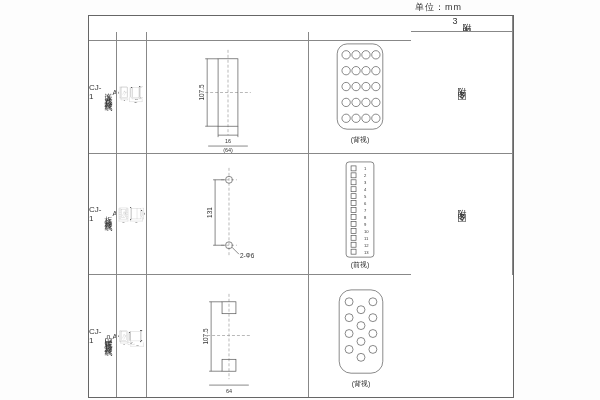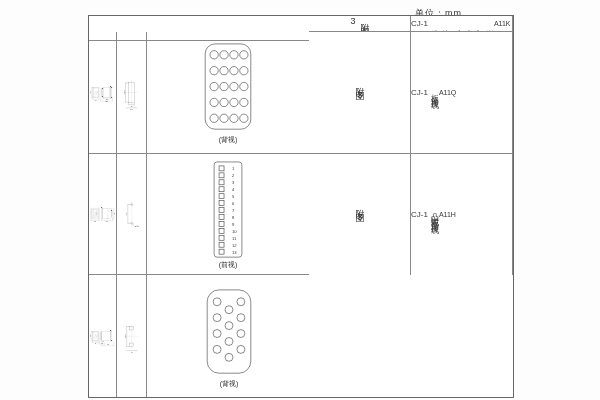--- a/index.html
+++ b/index.html
@@ -1,18 +1,18 @@
 <!DOCTYPE html>
 <html><head>
 <meta charset="utf-8">
 <style>
   html,body{margin:0;padding:0;}
   body{width:600px;height:400px;background:#fdfdfd;position:relative;
        font-family:"Liberation Sans",sans-serif;color:#333;}
-  .unit{position:absolute;left:415px;top:1px;font-size:9px;letter-spacing:1px;margin-top:6px;}
+  .unit{position:absolute;left:415px;top:1px;font-size:9px;letter-spacing:1px;}
   .tbl{position:absolute;left:88px;top:15px;width:424px;height:381px;
        border:1px solid #666;background:#fff;display:grid;
        grid-template-columns:28px 30px 162px 102px 102px;
        grid-template-rows:16px 1fr 1fr 1fr;}
   .c{border-right:1px solid #888;border-bottom:1px solid #888;
      display:flex;align-items:center;justify-content:center;overflow:hidden;position:relative;}
   .lc{border-right:none;} .lr{border-bottom:none;}
   .hd{font-size:8px;letter-spacing:1px;white-space:nowrap;margin-top:24px;}
   .hds{font-size:7px;letter-spacing:0;}
   .fig{writing-mode:vertical-rl;text-orientation:upright;font-size:9px;letter-spacing:5px;}
@@ -31,20 +31,21 @@
 </head>
 <body>
 
 <div class="unit">单位：mm</div>
 
 <div class="tbl">
 
   <div class="c hd">图号</div>
   <div class="c hd">结构</div>
   <div class="c hd hds">安装开孔尺寸图</div>
+  <div class="c hd lc">端子图</div>
 
   <div class="c">
     <span class="fig">附图3</span>
   </div>
   <div class="c struct">
     <span class="model">CJ-1</span>
     <span class="desc">嵌入式后接线</span>
     <span class="code">A11K</span>
   </div>
   <div class="c">

